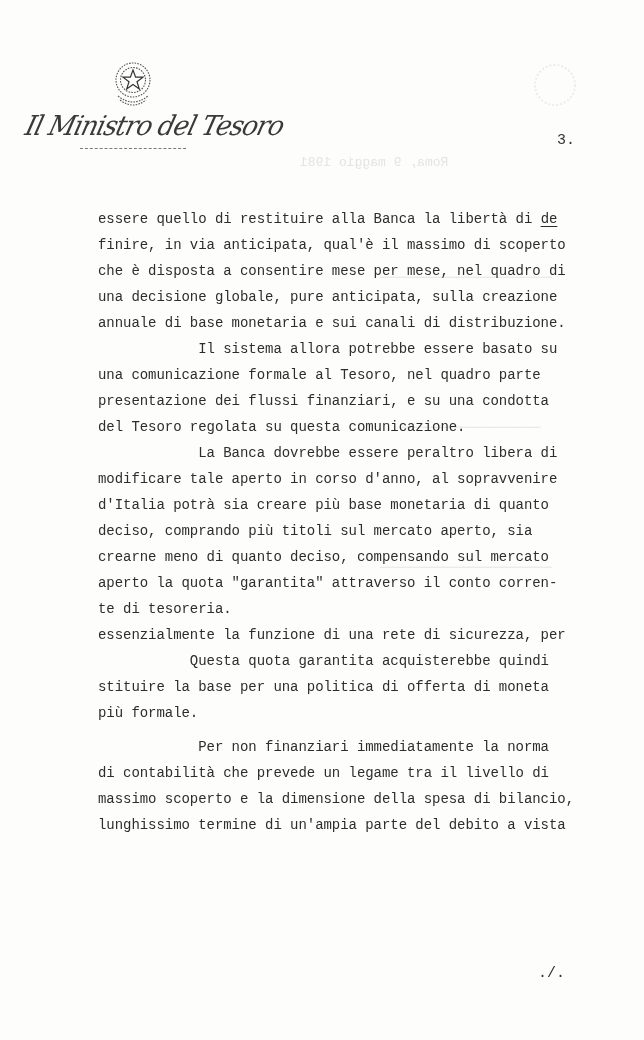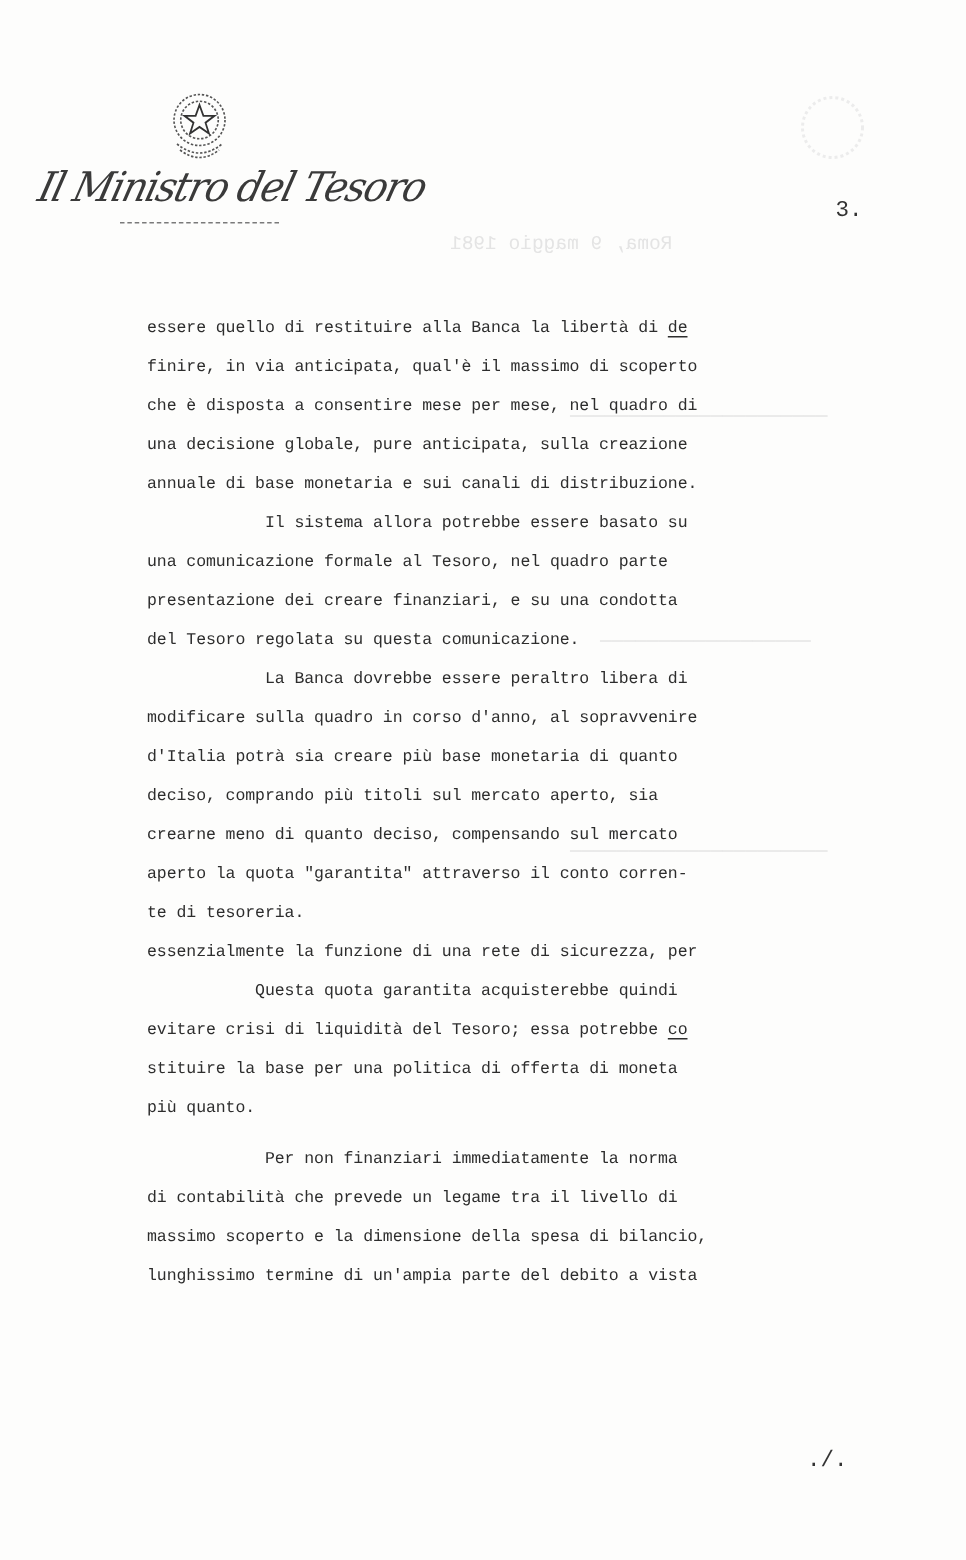--- a/index.html
+++ b/index.html
@@ -64,21 +64,21 @@
       left: 557px;
       top: 132px;
       font-size: 15px;
       color: #333;
     }
     .body-text {
       position: absolute;
       left: 98px;
       top: 206px;
       width: 540px;
-      font-size: 11px;
+      font-size: 14px;
       line-height: 26px;
       color: #2d2d2d;
       letter-spacing: -0.05px;
     }
     .line {
       white-space: pre;
       height: 26px;
     }
     .line.gap-before {
       margin-top: 8px;
@@ -127,38 +127,37 @@
       <div>
         <div class="line"><span>essere quello di restituire alla Banca la libertà di </span><span class="u">de</span></div>
         <div class="line"><span>finire, in via anticipata, qual'è il massimo di scoperto</span></div>
         <div class="line"><span>che è disposta a consentire mese per mese, nel quadro di</span></div>
         <div class="line"><span>una decisione globale, pure anticipata, sulla creazione</span></div>
         <div class="line"><span>annuale di base monetaria e sui canali di distribuzione.</span></div>
       </div>
       <div>
         <div class="line"><span>            Il sistema allora potrebbe essere basato su</span></div>
         <div class="line"><span>una comunicazione formale al Tesoro, nel quadro parte</span></div>
-        <div class="line"><span>presentazione dei creare finanziari, e su una condotta</span></div>
+        <div class="line"><span>presentazione dei flussi finanziari, e su una condotta</span></div>
         <div class="line"><span>del Tesoro regolata su questa comunicazione.</span></div>
       </div>
       <div>
         <div class="line"><span>            La Banca dovrebbe essere peraltro libera di</span></div>
-        <div class="line"><span>modificare sulla quadro in corso d'anno, al sopravvenire</span></div>
+        <div class="line"><span>modificare tale aperto in corso d'anno, al sopravvenire</span></div>
         <div class="line"><span>d'Italia potrà sia creare più base monetaria di quanto</span></div>
         <div class="line"><span>deciso, comprando più titoli sul mercato aperto, sia</span></div>
         <div class="line"><span>crearne meno di quanto deciso, compensando sul mercato</span></div>
         <div class="line"><span>aperto la quota "garantita" attraverso il conto corren-</span></div>
         <div class="line"><span>te di tesoreria.</span></div>
       </div>
       <div>
         <div class="line"><span>essenzialmente la funzione di una rete di sicurezza, per</span></div>
         <div class="line"><span>           Questa quota garantita acquisterebbe quindi</span></div>
-        <div class="line"><span>evitare crisi di liquidità del Tesoro; essa potrebbe </span><span class="u">co</span></div>
         <div class="line"><span>stituire la base per una politica di offerta di moneta</span></div>
-        <div class="line"><span>più quanto.</span></div>
+        <div class="line"><span>più formale.</span></div>
       </div>
       <div>
         <div class="line gap-before"><span>            Per non finanziari immediatamente la norma</span></div>
         <div class="line"><span>di contabilità che prevede un legame tra il livello di</span></div>
         <div class="line"><span>massimo scoperto e la dimensione della spesa di bilancio,</span></div>
         <div class="line"><span>lunghissimo termine di un'ampia parte del debito a vista</span></div>
       </div>
     </div>
 
   <div class="continuation">./.</div>

